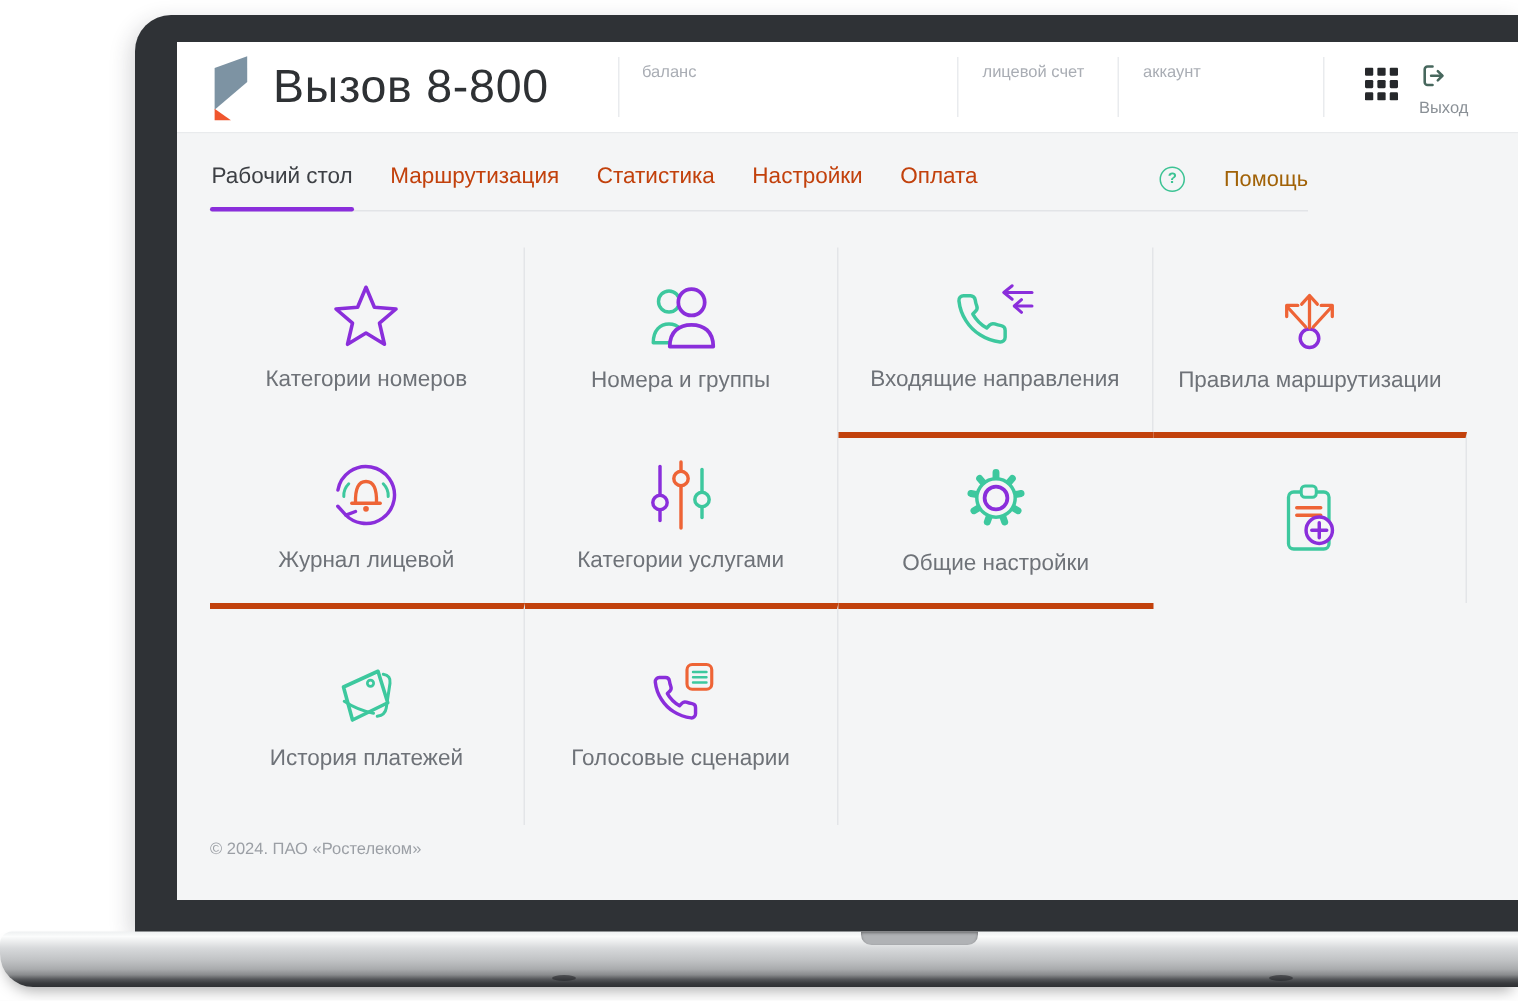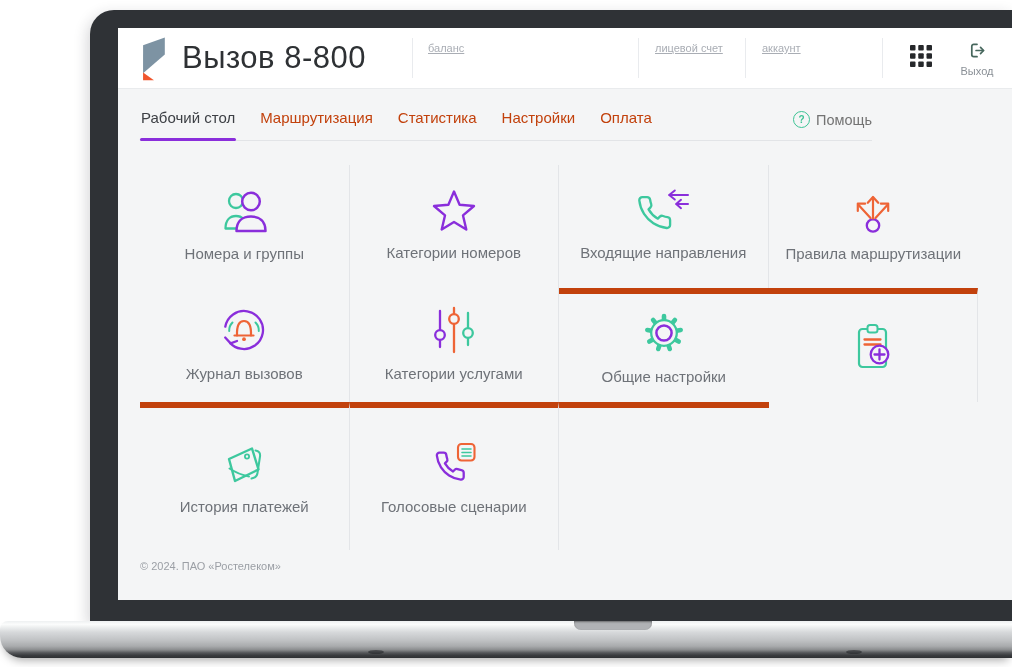--- a/index.html
+++ b/index.html
@@ -15,44 +15,44 @@
     border-radius:8px 0 0 22px;box-shadow:0 6px 10px -4px rgba(0,0,0,.35);}
   .base-notch{position:absolute;left:574px;top:0;width:78px;height:9px;background:#b0b2b5;
     border-radius:0 0 7px 7px;box-shadow:inset 0 1px 2px rgba(0,0,0,.4);}
   .base-foot{position:absolute;top:29px;width:16px;height:4px;border-radius:50%;background:#1f2124;opacity:.55;}
 
   
   .app-header{position:absolute;left:0;top:0;width:894px;height:60px;background:#fff;border-bottom:1px solid #e9ebed;}
   .logo{position:absolute;left:24px;top:8px;width:27px;height:45px;}
   .app-title{position:absolute;left:64px;top:0;height:60px;line-height:60px;font-size:31px;letter-spacing:.5px;color:#2e3134;}
   .hdr-divider{position:absolute;top:10px;width:1px;height:40px;background:#e9ebee;}
-  .hdr-field-label{position:absolute;top:14px;font-size:11px;color:#a9adb4;text-decoration:underline;}
+  .hdr-field-label{position:absolute;top:14px;font-size:11px;color:#a9adb4;}
   .apps-grid-btn{position:absolute;left:792px;top:17px;width:24px;height:24px;cursor:pointer;}
-  .logout-btn{position:absolute;left:828px;top:13px;width:62px;text-align:center;cursor:pointer;}
+  .logout-btn{position:absolute;left:828px;top:13px;width:62px;cursor:pointer;}
   .logout-btn .lbl{display:block;font-size:11px;color:#8a9096;margin-top:1px;}
 
   
   .nav-row{position:absolute;left:0;top:60px;width:788px;height:53px;}
   .nav-border{position:absolute;left:22px;right:34px;bottom:0;height:1px;background:#e2e4e7;}
   .tabs{position:absolute;left:22px;bottom:0;display:flex;gap:23px;}
   .tab{position:relative;font-size:15px;color:#c2410c;padding:0 1px 15px 1px;cursor:pointer;white-space:nowrap;}
   .tab.active{color:#3d4045;}
   .tab.active::after{content:"";position:absolute;left:0;right:0;bottom:0;height:3px;border-radius:2px;background:#8a2edb;}
   .help-link{position:absolute;right:34px;bottom:13px;display:flex;align-items:center;gap:6px;cursor:pointer;}
   .help-q{display:inline-flex;align-items:center;justify-content:center;width:15px;height:15px;border:1.5px solid #3cc394;
     border-radius:50%;color:#3cc394;font-size:10px;font-weight:bold;line-height:1;}
-  .help-label{font-size:14.5px;color:#737373;}
+  .help-label{font-size:14.5px;color:#a16207;margin-left:20px;}
 
   
   .tile-grid{position:absolute;left:22px;top:137px;width:838px;display:grid;
     grid-template-columns:repeat(4,1fr);grid-template-rows:123px 114px 148px;}
   .cell{display:flex;flex-direction:column;align-items:center;justify-content:center;cursor:pointer;}
   .cell.empty{cursor:default;}
   .cell.br{border-right:1px solid #e3e5e8;}
-  .cell.bt{border-top:6px solid #c2410c;justify-content:center;}
+  .cell.bt{border-top:4px solid #c2410c;justify-content:center;}
   .tile-label{font-size:15px;color:#6e7278;text-align:center;margin-top:9px;line-height:1.45;max-width:185px;}
   .tile-icon{display:block;}
 
   .app-footer{position:absolute;left:22px;top:532px;font-size:11px;color:#9b9fa5;}
 </style>
 </head>
 <body>
 
 <div class="canvas">
 
@@ -111,34 +111,34 @@
         </div>
         <div class="help-link">
           <span class="help-q">?</span>
           <span class="help-label">Помощь</span>
         </div>
       </div>
 
       <div class="tile-grid">
 
         <div class="cell br">
+          <svg class="tile-icon" width="48" height="44" viewBox="0 0 48 44" fill="none">
+            <polygon points="24,2.5 29.6,15.8 44,17 33,26.4 36.3,40.5 24,33 11.7,40.5 15,26.4 4,17 18.4,15.8" stroke="#8a2edb" stroke-width="2.4" stroke-linejoin="round"></polygon>
+          </svg>
+          <div class="tile-label">Категории номеров</div>
+        </div>
+
+        <div class="cell br">
           <svg class="tile-icon" width="54" height="46" viewBox="0 0 54 46" fill="none" stroke-linecap="round" stroke-linejoin="round">
             <circle cx="19" cy="13" r="7" stroke="#3dc89e" stroke-width="2.3"></circle>
             <path d="M8.5 40.5 c0-8.5 4.7-12.5 10.5-12.5 s10.5 4 10.5 12.5 Z" stroke="#3dc89e" stroke-width="2.3"></path>
             <circle cx="34" cy="13.5" r="8.8" fill="#f4f5f6" stroke="#8a2edb" stroke-width="2.5"></circle>
             <path d="M19.5 43 c0-10 6.3-14.5 14.5-14.5 s14.5 4.5 14.5 14.5 Z" fill="#f4f5f6" stroke="#8a2edb" stroke-width="2.5"></path>
           </svg>
           <div class="tile-label">Номера и группы</div>
-        </div>
-
-        <div class="cell br">
-          <svg class="tile-icon" width="48" height="44" viewBox="0 0 48 44" fill="none">
-            <polygon points="24,2.5 29.6,15.8 44,17 33,26.4 36.3,40.5 24,33 11.7,40.5 15,26.4 4,17 18.4,15.8" stroke="#8a2edb" stroke-width="2.4" stroke-linejoin="round"></polygon>
-          </svg>
-          <div class="tile-label">Категории номеров</div>
         </div>
 
         <div class="cell br">
           <svg class="tile-icon" width="54" height="44" viewBox="0 0 54 44" fill="none" stroke-linecap="round" stroke-linejoin="round">
             <g transform="translate(0,5) scale(1.55)">
               <path d="M22 16.92v3a2 2 0 0 1-2.18 2 19.79 19.79 0 0 1-8.63-3.07 19.5 19.5 0 0 1-6-6 19.79 19.79 0 0 1-3.07-8.67A2 2 0 0 1 4.11 2h3a2 2 0 0 1 2 1.72 12.84 12.84 0 0 0 .7 2.81 2 2 0 0 1-.45 2.11L8.09 9.91a16 16 0 0 0 6 6l1.27-1.27a2 2 0 0 1 2.11-.45 12.84 12.84 0 0 0 2.81.7A2 2 0 0 1 22 16.92z" stroke="#3dc89e" stroke-width="1.5"></path>
             </g>
             <path d="M52 6 H33.5" stroke="#8a2edb" stroke-width="2"></path>
             <path d="M38.8 1.5 L33.2 6 L38.8 10.5" stroke="#8a2edb" stroke-width="2"></path>
             <path d="M52 15 H40.5" stroke="#8a2edb" stroke-width="2"></path>
@@ -165,21 +165,21 @@
         <div class="cell br">
           <svg class="tile-icon" width="48" height="48" viewBox="0 0 48 48" fill="none" stroke-linecap="round" stroke-linejoin="round">
             <circle cx="24" cy="24" r="19" stroke="#8a2edb" stroke-width="2.3" stroke-dasharray="101 19" transform="rotate(-170 24 24)"></circle>
             <path d="M5.2 31.5 L10.6 37.4 L17 35" stroke="#8a2edb" stroke-width="2.3"></path>
             <path d="M12.5 16.5 c-2.5 2.5 -3.5 5 -3.3 8.5" stroke="#3dc89e" stroke-width="2"></path>
             <path d="M35.5 16.5 c2.5 2.5 3.5 5 3.3 8.5" stroke="#3dc89e" stroke-width="2"></path>
             <path d="M17 29.5 c-.3-10 2-14.5 7-14.5 s7.3 4.5 7 14.5" stroke="#ee6436" stroke-width="2.2"></path>
             <path d="M14.5 29.5 h19" stroke="#ee6436" stroke-width="2.2"></path>
             <circle cx="24" cy="33.2" r="1.9" fill="#ee6436"></circle>
           </svg>
-          <div class="tile-label">Журнал вызовов</div>
+          <div class="tile-label">Журнал лицевой</div>
         </div>
 
 
         <div class="cell br">
           <svg class="tile-icon" width="46" height="48" viewBox="0 0 46 48" fill="none" stroke-linecap="round">
             <path d="M9 5 V41" stroke="#8a2edb" stroke-width="2.3"></path>
             <circle cx="9" cy="29" r="4.8" fill="#f4f5f6" stroke="#8a2edb" stroke-width="2.3"></circle>
             <path d="M23 2 V46" stroke="#ee6436" stroke-width="2.3"></path>
             <circle cx="23" cy="13" r="4.8" fill="#f4f5f6" stroke="#ee6436" stroke-width="2.3"></circle>
             <path d="M37 7 V39" stroke="#3dc89e" stroke-width="2.3"></path>

